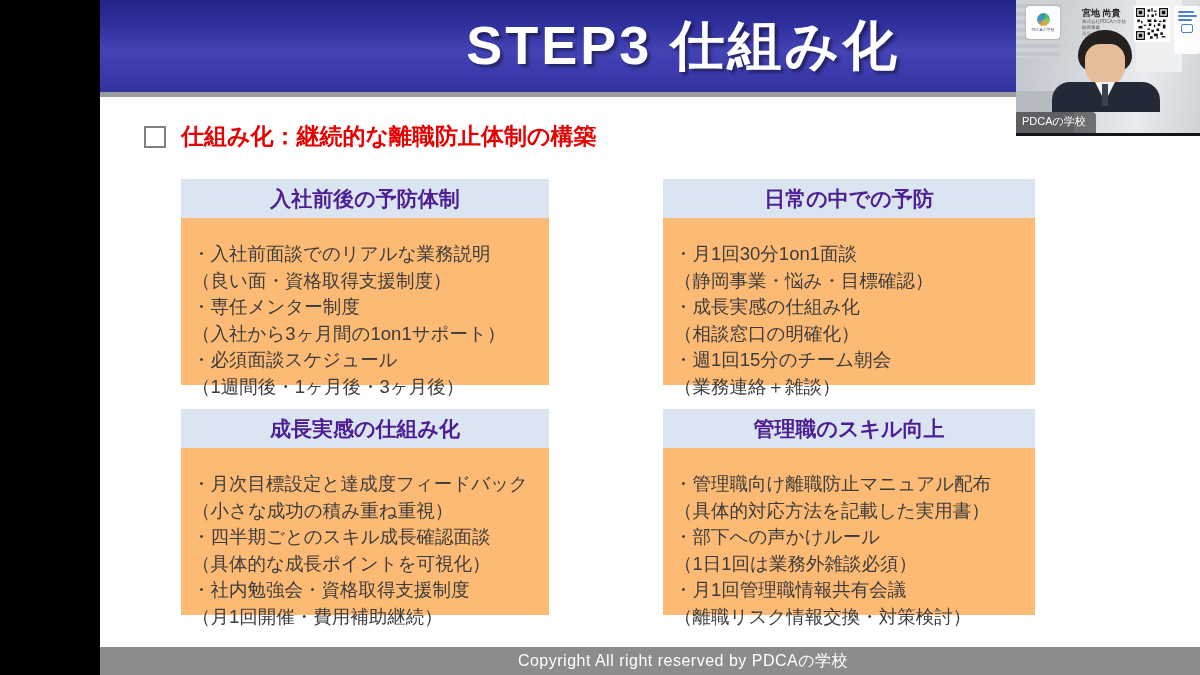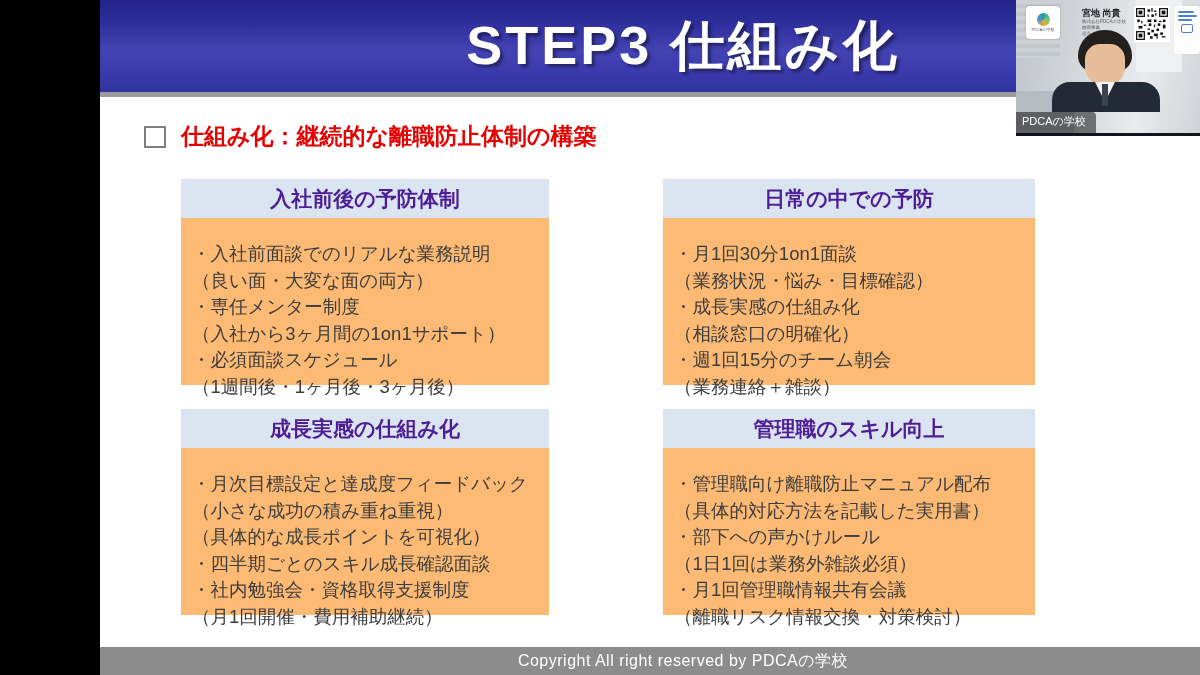--- a/index.html
+++ b/index.html
@@ -104,47 +104,47 @@
 
   <div class="heading">
     <span class="checkbox"></span>
     <span class="heading-text">仕組み化：継続的な離職防止体制の構築</span>
   </div>
 
   <div class="box box-tl">
     <div class="box-header">入社前後の予防体制</div>
     <div class="box-body">
         <div class="line">・入社前面談でのリアルな業務説明</div>
-        <div class="line">（良い面・大変な面の両方）</div>
+        <div class="line">（良い面・資格取得支援制度）</div>
         <div class="line">・専任メンター制度</div>
         <div class="line">（入社から3ヶ月間の1on1サポート）</div>
         <div class="line">・必須面談スケジュール</div>
         <div class="line">（1週間後・1ヶ月後・3ヶ月後）</div>
       </div>
   </div>
 
   <div class="box box-tr">
     <div class="box-header">日常の中での予防</div>
     <div class="box-body">
         <div class="line">・月1回30分1on1面談</div>
-        <div class="line">（業務状況・悩み・目標確認）</div>
+        <div class="line">（静岡事業・悩み・目標確認）</div>
         <div class="line">・成長実感の仕組み化</div>
         <div class="line">（相談窓口の明確化）</div>
         <div class="line">・週1回15分のチーム朝会</div>
         <div class="line">（業務連絡＋雑談）</div>
       </div>
   </div>
 
   <div class="box box-bl">
     <div class="box-header">成長実感の仕組み化</div>
     <div class="box-body">
         <div class="line">・月次目標設定と達成度フィードバック</div>
         <div class="line">（小さな成功の積み重ね重視）</div>
+        <div class="line">・四半期ごとのスキル成長確認面談</div>
         <div class="line">（具体的な成長ポイントを可視化）</div>
-        <div class="line">・四半期ごとのスキル成長確認面談</div>
         <div class="line">・社内勉強会・資格取得支援制度</div>
         <div class="line">（月1回開催・費用補助継続）</div>
       </div>
   </div>
 
   <div class="box box-br">
     <div class="box-header">管理職のスキル向上</div>
     <div class="box-body">
         <div class="line">・管理職向け離職防止マニュアル配布</div>
         <div class="line">（具体的対応方法を記載した実用書）</div>

